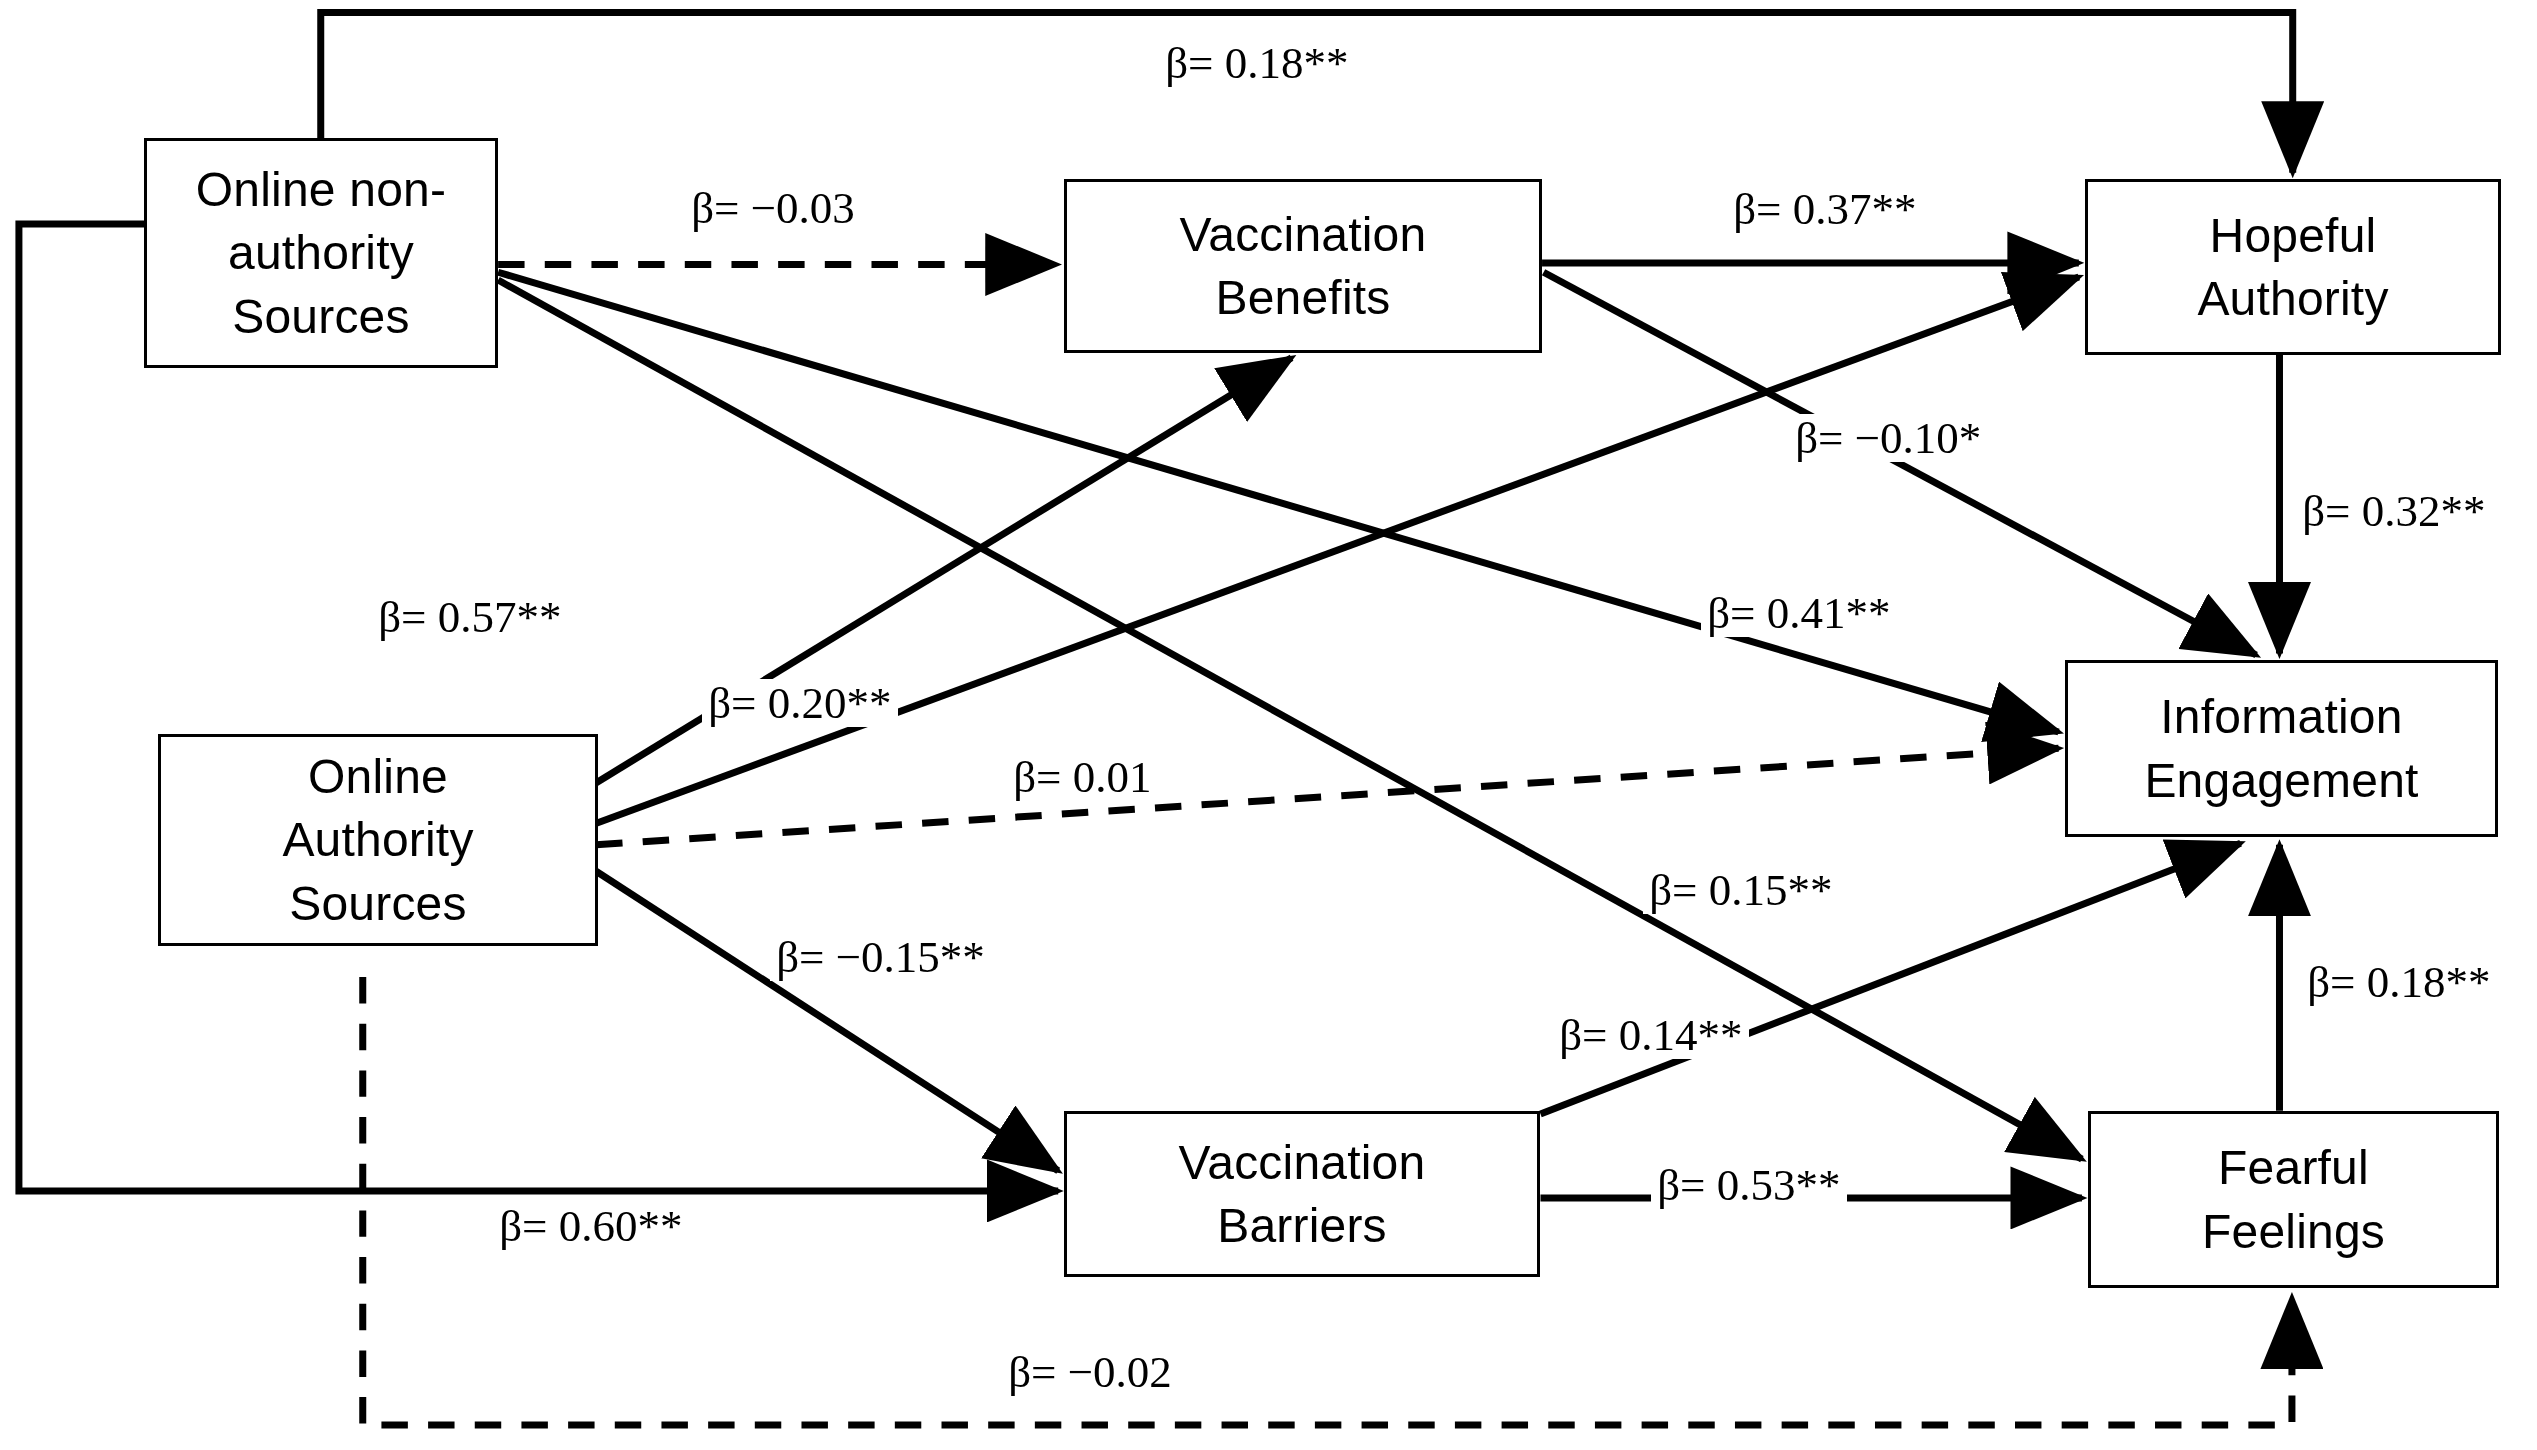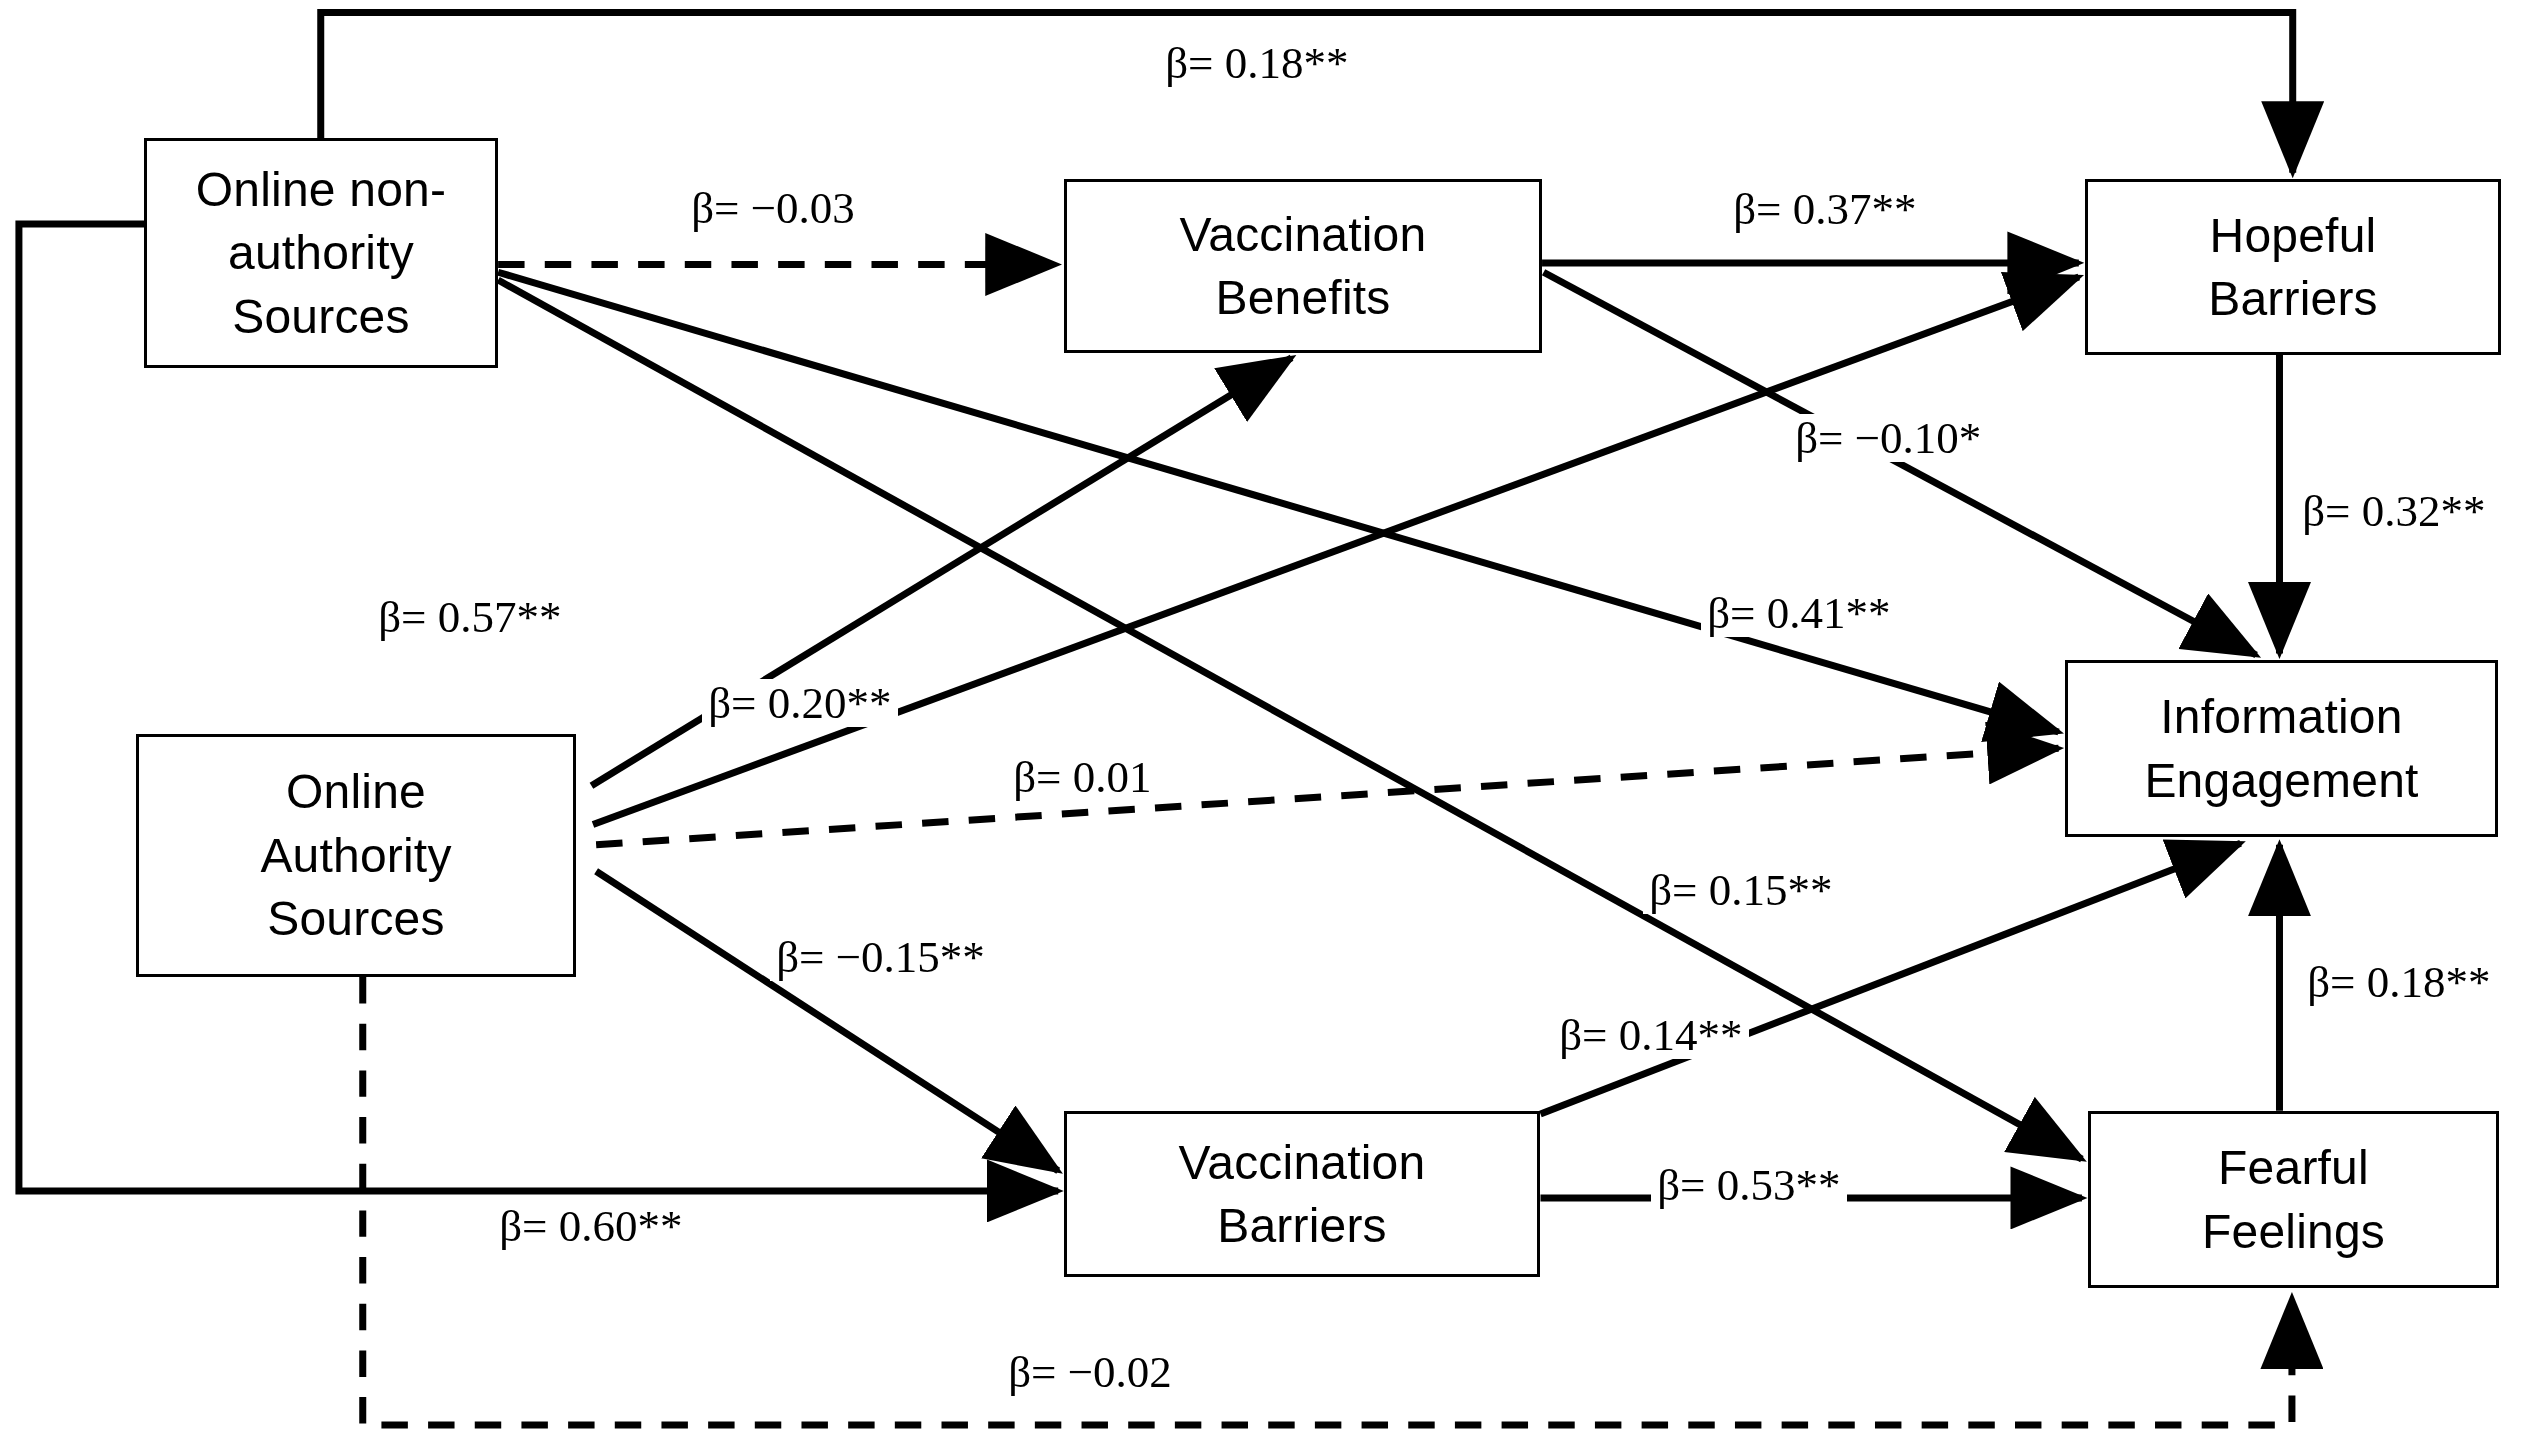--- a/index.html
+++ b/index.html
@@ -113,24 +113,24 @@
 Sources</span>
   </div>
 
   <div class="node-box" style="left:1064px; top:179px; width:478px; height:174px;">
     <span class="node-label">Vaccination
 Benefits</span>
   </div>
 
   <div class="node-box" style="left:2085px; top:179px; width:416px; height:176px;">
     <span class="node-label">Hopeful
-Barriers</span>
+Authority</span>
   </div>
 
-  <div class="node-box" style="left:136px; top:734px; width:440px; height:243px;">
+  <div class="node-box" style="left:158px; top:734px; width:440px; height:212px;">
     <span class="node-label">Online
 Authority
 Sources</span>
   </div>
 
   <div class="node-box" style="left:2065px; top:660px; width:433px; height:177px;">
     <span class="node-label">Information
 Engagement</span>
   </div>
 

